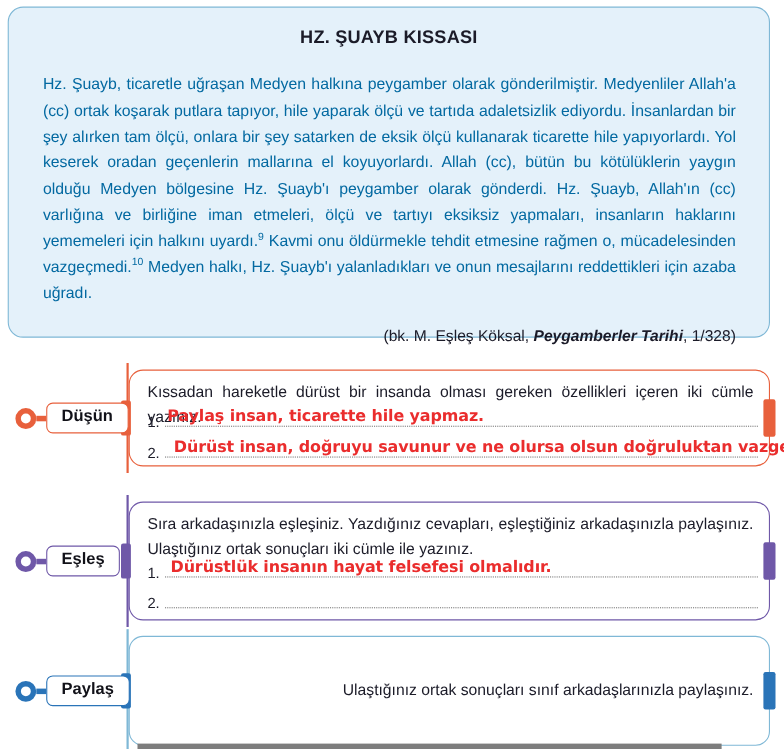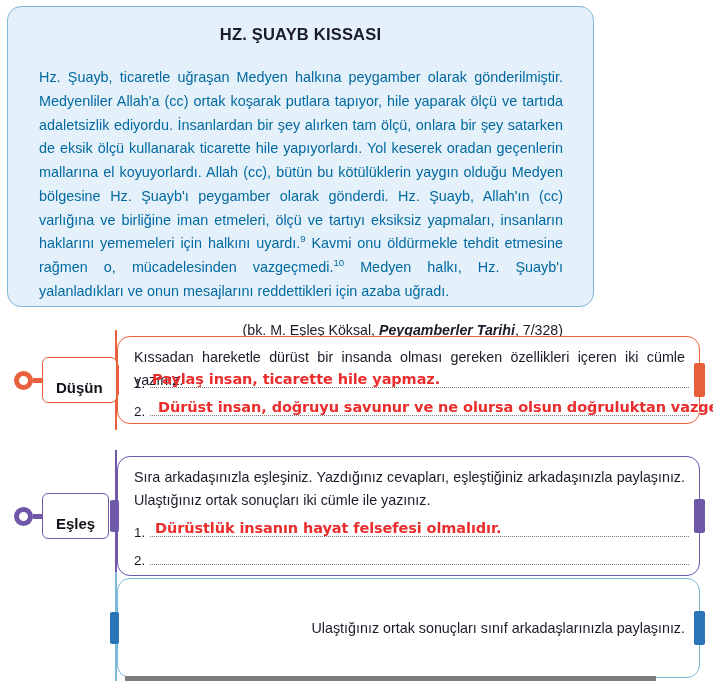--- a/index.html
+++ b/index.html
@@ -14,21 +14,21 @@
     overflow: hidden;
     font-family: "Liberation Sans", sans-serif;
     -webkit-font-smoothing: antialiased;
   }
 
   
   .story-panel {
     position: absolute;
     left: 7px;
     top: 6px;
-    width: 587px;
+    width: 693px;
     height: 301px;
     box-sizing: border-box;
     background: #e4f1fa;
     border: 1.6px solid #7fb8d6;
     border-radius: 14px;
   }
   .story-title {
     text-align: center;
     font-size: 16.5px;
     font-weight: bold;
@@ -58,21 +58,21 @@
   }
   .story-source i { font-style: italic; font-weight: bold; }
 
   
   .activity {
     position: absolute;
     left: 0;
     width: 713px;
   }
   #act-dusun  { top: 336px; height: 88px; }
-  #act-esles  { top: 456px; height: 120px; }
+  #act-esles  { top: 456px; height: 108px; }
   #act-paylas { top: 578px; height: 100px; }
 
   .act-card {
     position: absolute;
     left: 117px;
     right: 13px;
     top: 0;
     bottom: 0;
     box-sizing: border-box;
     background: #ffffff;
@@ -142,21 +142,21 @@
     background: #ffffff;
     flex: 0 0 auto;
   }
   .act-ring-link {
     width: 9px;
     height: 5px;
     flex: 0 0 auto;
   }
   .act-pill {
     box-sizing: border-box;
-    padding: 21px 13px 4px 13px;
+    padding: 3px 13px 4px 13px;
     background: #ffffff;
     border: 1.4px solid #e8603c;
     border-radius: 6px;
     font-size: 15px;
     font-weight: bold;
     color: #111118;
     white-space: nowrap;
     line-height: 1.25;
   }
   #act-esles .act-ring  { border-color: #6f58a8; }
@@ -242,21 +242,21 @@
 </style>
 </head>
 <body>
 
 <div class="story-panel">
   <div class="story-title">HZ. ŞUAYB KISSASI</div>
   <div class="story-body">
     <span>Hz. Şuayb, ticaretle uğraşan Medyen halkına peygamber olarak gönderilmiştir. Medyenliler Allah'a (cc) ortak koşarak putlara tapıyor, hile yaparak ölçü ve tartıda adaletsizlik ediyordu. İnsanlardan bir şey alırken tam ölçü, onlara bir şey satarken de eksik ölçü kullanarak ticarette hile yapıyorlardı. Yol keserek oradan geçenlerin mallarına el koyuyorlardı. Allah (cc), bütün bu kötülüklerin yaygın olduğu Medyen bölgesine Hz. Şuayb'ı peygamber olarak gönderdi. Hz. Şuayb, Allah'ın (cc) varlığına ve birliğine iman etmeleri, ölçü ve tartıyı eksiksiz yapmaları, insanların haklarını yememeleri için halkını uyardı.</span><sup>9</sup><span> Kavmi onu öldürmekle tehdit etmesine rağmen o, mücadelesinden vazgeçmedi.</span><sup>10</sup><span> Medyen halkı, Hz. Şuayb'ı yalanladıkları ve onun mesajlarını reddettikleri için azaba uğradı.</span>
   </div>
   <div class="story-source">
-    <span>(bk. M. Eşleş Köksal, </span><i>Peygamberler Tarihi</i><span>, 7/328)</span>
+    <span>(bk. M. Eşleş Köksal, </span><i>Peygamberler Tarihi</i><span>, 1/328)</span>
   </div>
 </div>
 
 <div class="activity" id="act-dusun">
   <div class="act-stem"></div>
   <div class="act-card">
     <div class="act-prompt">Kıssadan hareketle dürüst bir insanda olması gereken özellikleri içeren iki cümle yazınız.</div>
     <div class="answers answers-overflow">
       <div class="answer-row">
         <span class="answer-num">1.</span>
@@ -304,15 +304,20 @@
   </div>
 </div>
 
 <div class="activity" id="act-paylas">
   <div class="act-stem"></div>
   <div class="act-card">
     <div class="act-prompt">Ulaştığınız ortak sonuçları sınıf arkadaşlarınızla paylaşınız.</div>
   </div>
   <div class="act-tab-left"></div>
   <div class="act-tab-right"></div>
+  <div class="act-badge">
+    <span class="act-ring"></span>
+    <span class="act-ring-link"></span>
+    <span class="act-pill">Paylaş</span>
+  </div>
 </div>
 
 <div class="bottom-bar"></div>
 
 </body></html>

